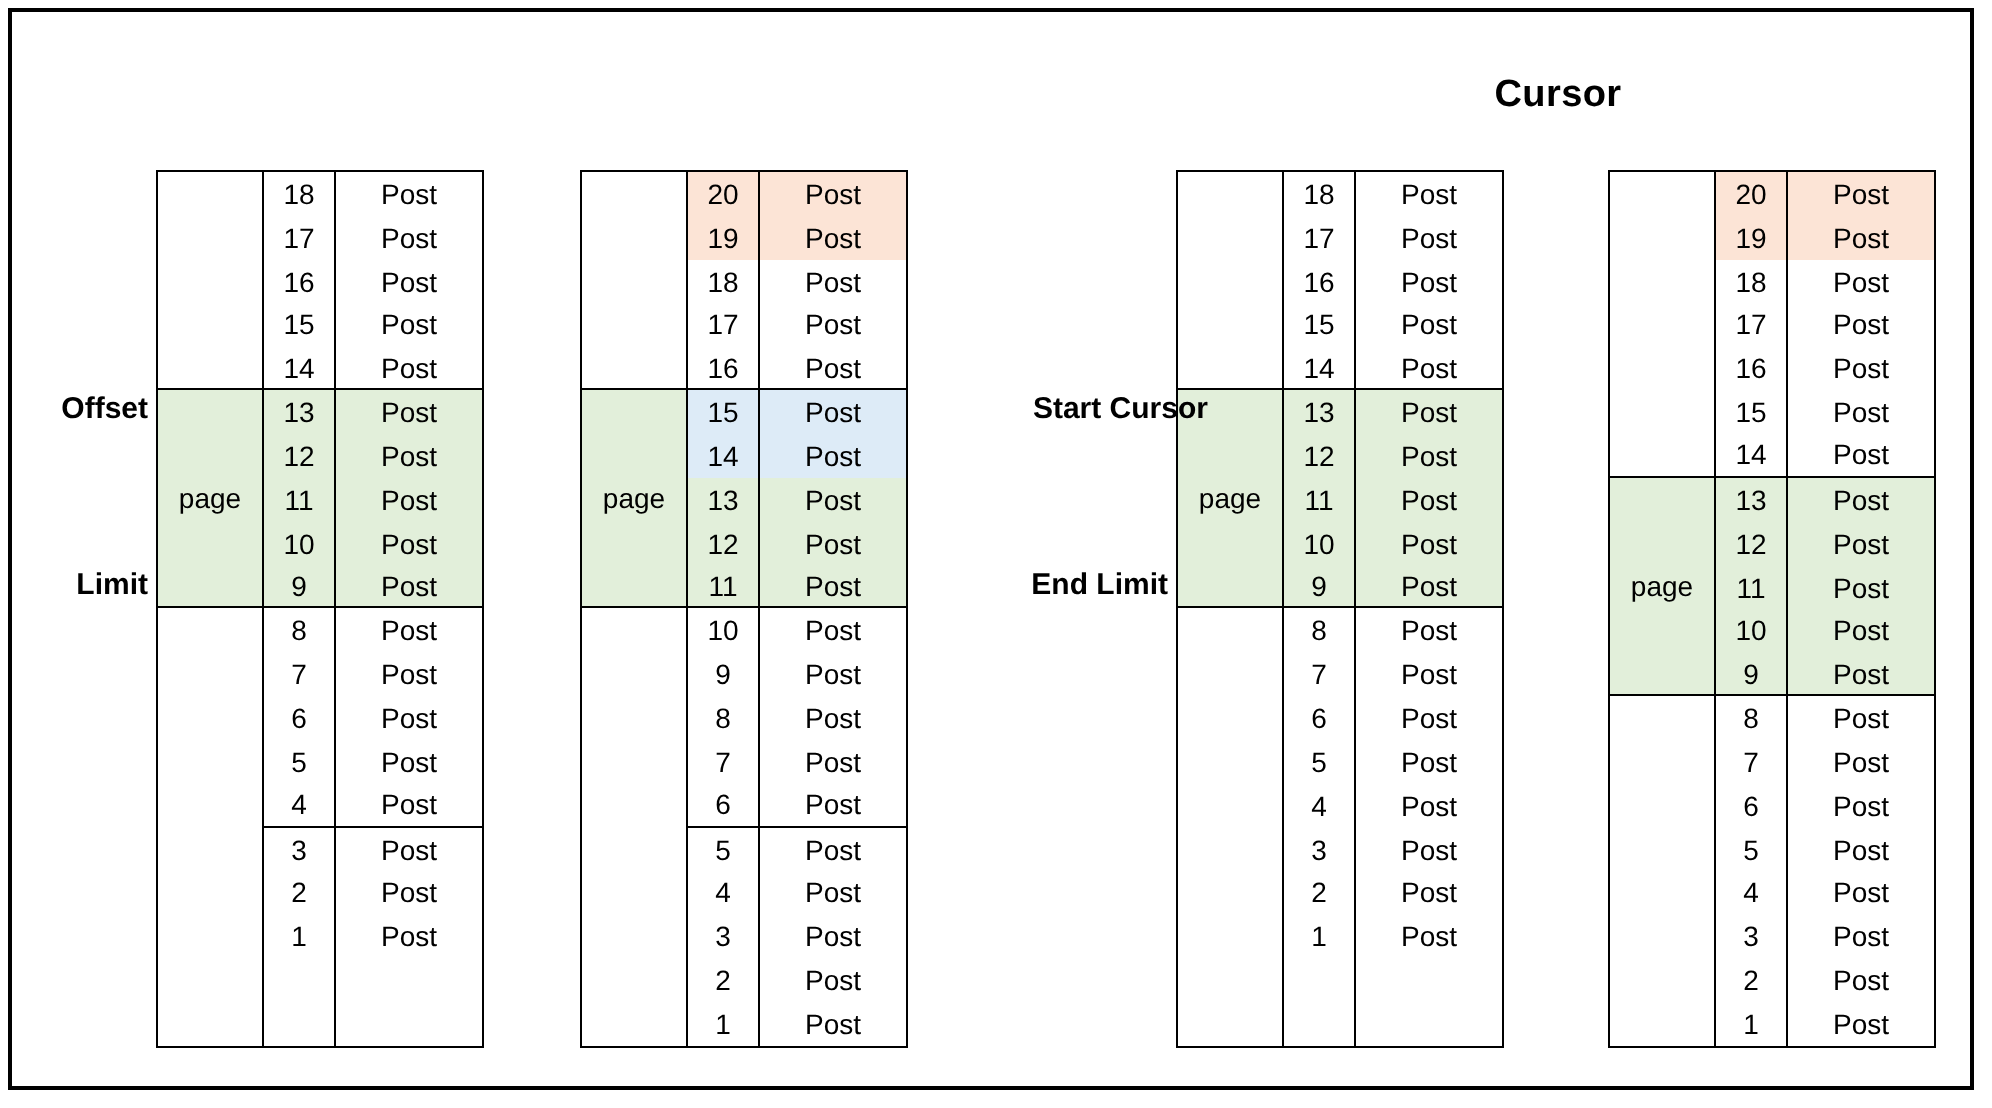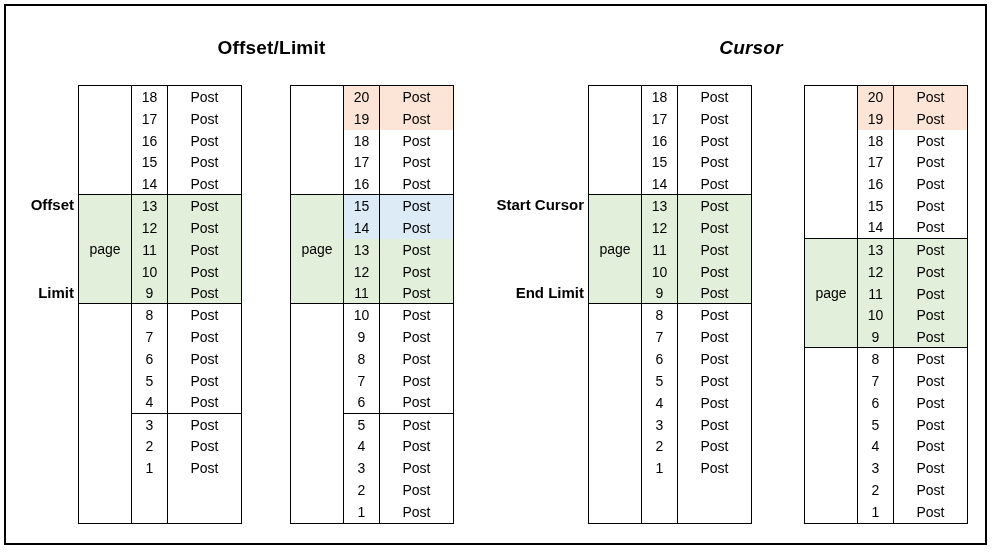--- a/index.html
+++ b/index.html
@@ -14,21 +14,21 @@
     width:983px; height:541px;
     border:2px solid #000; box-sizing:border-box;
     background:#ffffff;
   }
   .title {
     position:absolute; top:31px;
     font-weight:bold; font-size:19px; text-align:center;
     letter-spacing:0.2px;
   }
   .title-left  { left:78px;  width:375px; }
-  .title-right { left:556px; width:378px;font-style:italic; }
+  .title-right { left:584px; width:378px; }
   .ptable {
     position:absolute;
     display:grid;
     grid-template-columns:52px 36px 74px;
     grid-template-rows:repeat(20, 21.85px);
     border:1px solid #000;
     background:#ffffff;
     box-sizing:content-box;
   }
   .cell {
@@ -40,21 +40,20 @@
   .lineb   { border-bottom:1px solid #000; }
   .side-label {
     position:absolute; width:130px;
     font-weight:bold; font-size:15px; text-align:right;
   }
 </style>
 </head>
 <body>
 
 <div class="frame">
-  <div class="title title-left">Offset/Limit</div>
   <div class="title title-right">Cursor</div>
 </div>
 
 <div id="tables-root">
     <div class="ptable" style="left: 78px; top: 85px; border-color: rgb(0, 0, 0);">
       <div class="cell lineb" style="background: rgb(255, 255, 255); grid-area: 1 / 1 / 6;"></div>
       <div class="cell lineb" style="background: rgb(226, 239, 218); grid-area: 6 / 1 / 11;">page</div>
       <div class="cell" style="background: rgb(255, 255, 255); grid-area: 11 / 1 / 21;"></div>
       <div class="cell colline" style="background: rgb(255, 255, 255); grid-area: 1 / 2;">18</div>
       <div class="cell colline" style="background: rgb(255, 255, 255); grid-area: 1 / 3;">Post</div>
@@ -223,15 +222,15 @@
       <div class="cell colline" style="background: rgb(255, 255, 255); grid-area: 17 / 3;">Post</div>
       <div class="cell colline" style="background: rgb(255, 255, 255); grid-area: 18 / 2;">3</div>
       <div class="cell colline" style="background: rgb(255, 255, 255); grid-area: 18 / 3;">Post</div>
       <div class="cell colline" style="background: rgb(255, 255, 255); grid-area: 19 / 2;">2</div>
       <div class="cell colline" style="background: rgb(255, 255, 255); grid-area: 19 / 3;">Post</div>
       <div class="cell colline" style="background: rgb(255, 255, 255); grid-area: 20 / 2;">1</div>
       <div class="cell colline" style="background: rgb(255, 255, 255); grid-area: 20 / 3;">Post</div>
     </div>
     <div class="side-label" style="left: -56px; top: 194.25px; height: 21.85px; line-height: 21.85px;">Offset</div>
     <div class="side-label" style="left: -56px; top: 281.65px; height: 21.85px; line-height: 21.85px;">Limit</div>
-    <div class="side-label" style="left: 454px; top: 194.25px; height: 21.85px; line-height: 21.85px;">Start Cursor</div>
+    <div class="side-label" style="left: 454px; top: 194.25px; height: 21.85px; line-height: 21.85px; padding-left: 20px;">Start Cursor</div>
     <div class="side-label" style="left: 454px; top: 281.65px; height: 21.85px; line-height: 21.85px;">End Limit</div>
   </div>
 
 </body></html>

